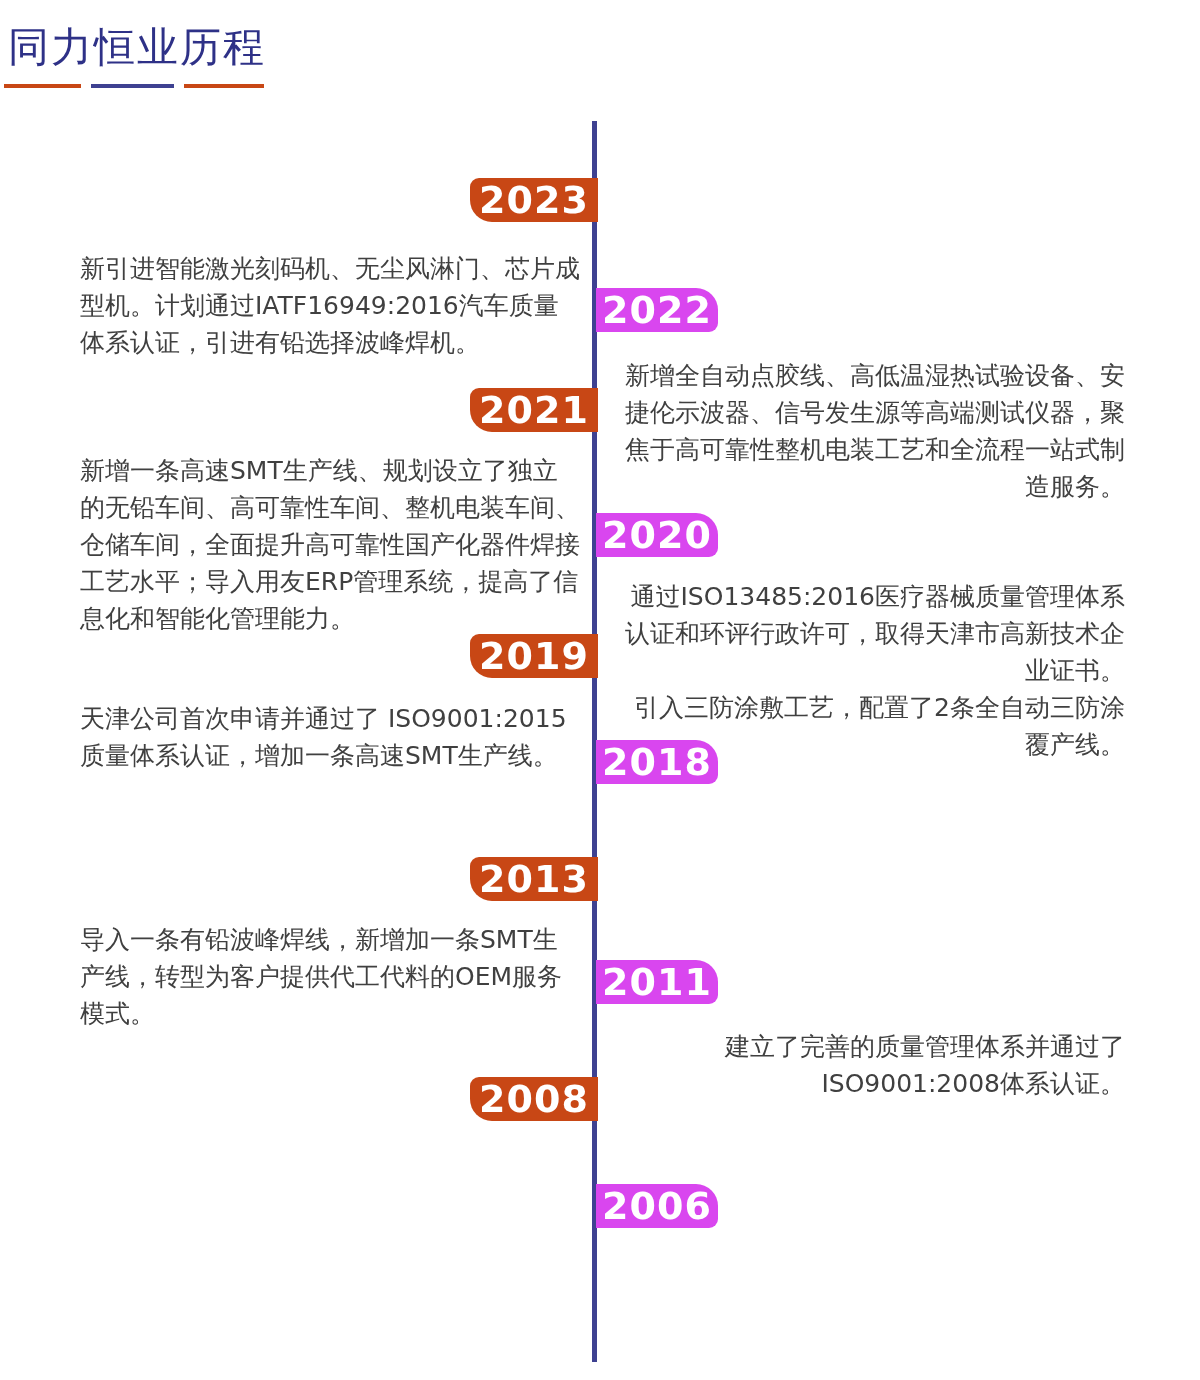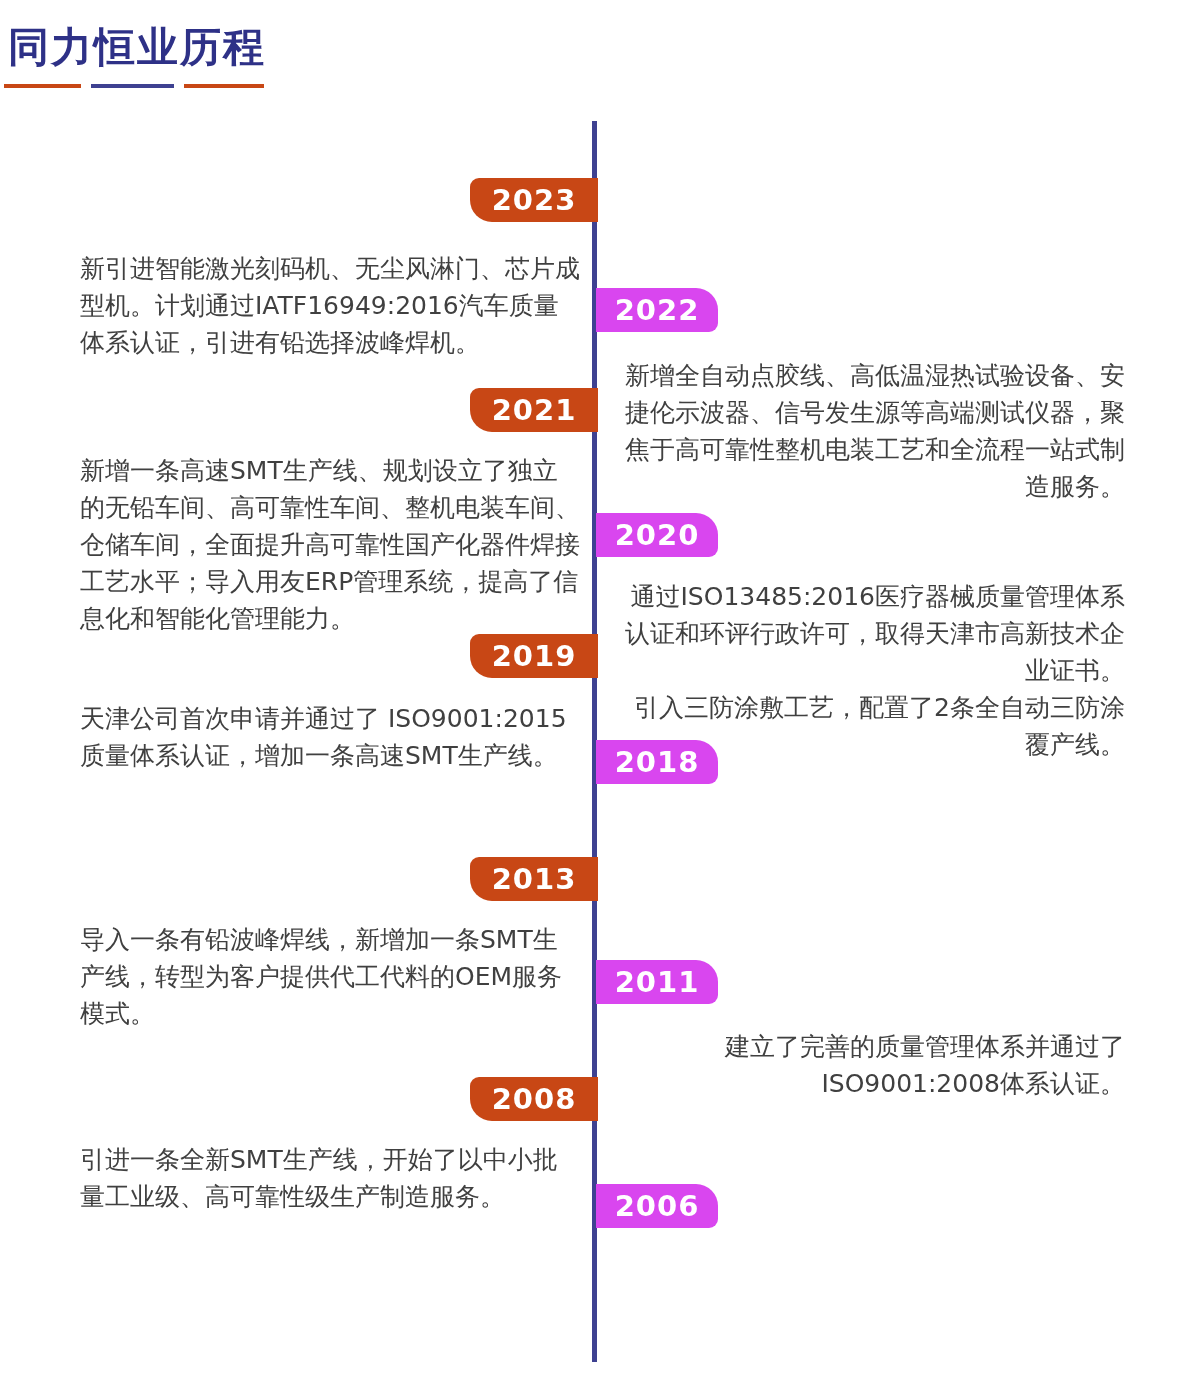--- a/index.html
+++ b/index.html
@@ -15,21 +15,21 @@
     overflow: hidden;
   }
 
   
   .page-title {
     position: absolute;
     left: 8px;
     top: 20px;
     margin: 0;
     font-size: 41px;
-    font-weight: 700;
+    font-weight: 400;
     letter-spacing: 2px;
     color: #2E3187;
   }
   .title-underline {
     position: absolute;
     left: 4px;
     top: 84px;
     display: flex;
     gap: 10px;
   }
@@ -47,21 +47,21 @@
     height: 1241px;
     background: #3E4191;
   }
   .year-tab {
     position: absolute;
     height: 44px;
     display: flex;
     align-items: center;
     justify-content: center;
     color: #ffffff;
-    font-size: 29px;
+    font-size: 38px;
     font-weight: 700;
     letter-spacing: 1px;
     z-index: 2;
   }
   .year-tab.left {
     left: 470px;
     width: 128px;
     background: #C84715;
     border-radius: 9px 0 0 22px;
   }
@@ -114,17 +114,16 @@
 
   <div class="year-tab right" style="top:740px">2018</div>
 
   <div class="year-tab left" style="top:857px">2013</div>
   <div class="desc left" style="top:921px">导入一条有铅波峰焊线，新增加一条SMT生产线，转型为客户提供代工代料的OEM服务模式。</div>
 
   <div class="year-tab right" style="top:960px">2011</div>
   <div class="desc right" style="top:1028px">建立了完善的质量管理体系并通过了ISO9001:2008体系认证。</div>
 
   <div class="year-tab left" style="top:1077px">2008</div>
-  <div class="desc left" style="top:1141px">引进一条全新SMT生产线，开始了以中小批量工业级、高可靠性级生产制造服务。</div>
 
   <div class="year-tab right" style="top:1184px">2006</div>
 
 </div>
 
 </body></html>

